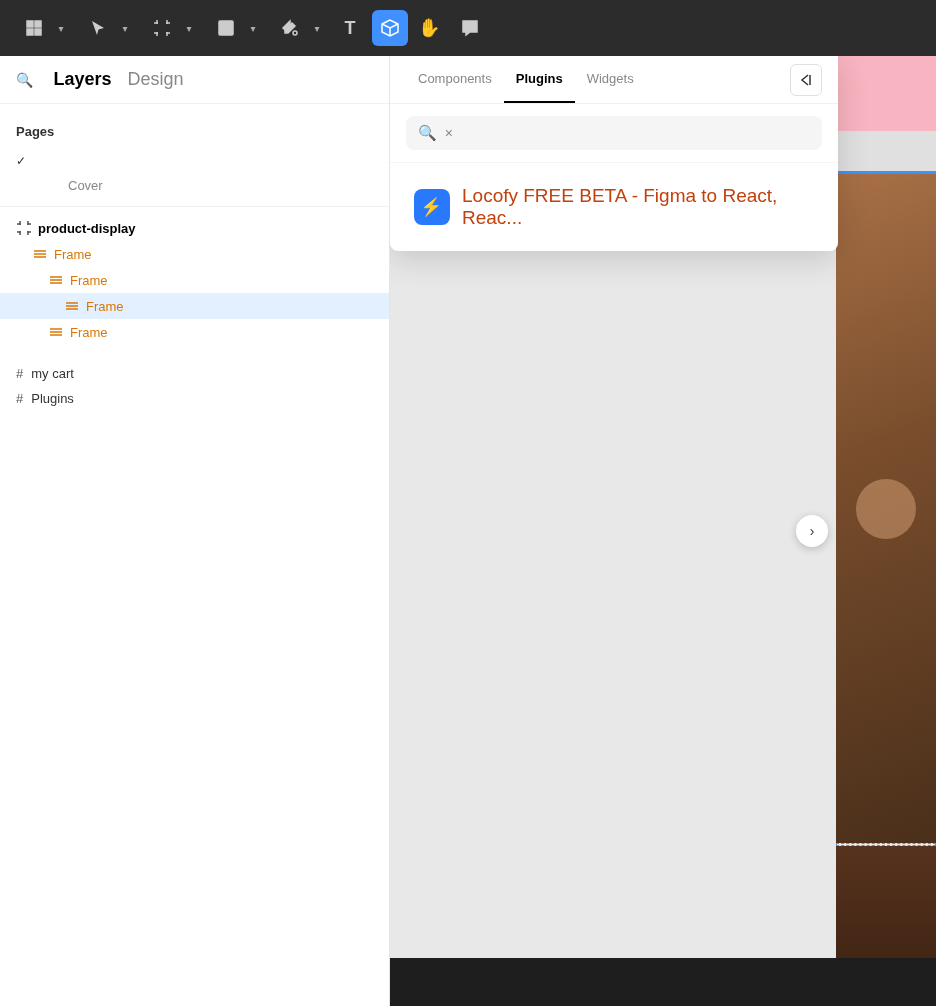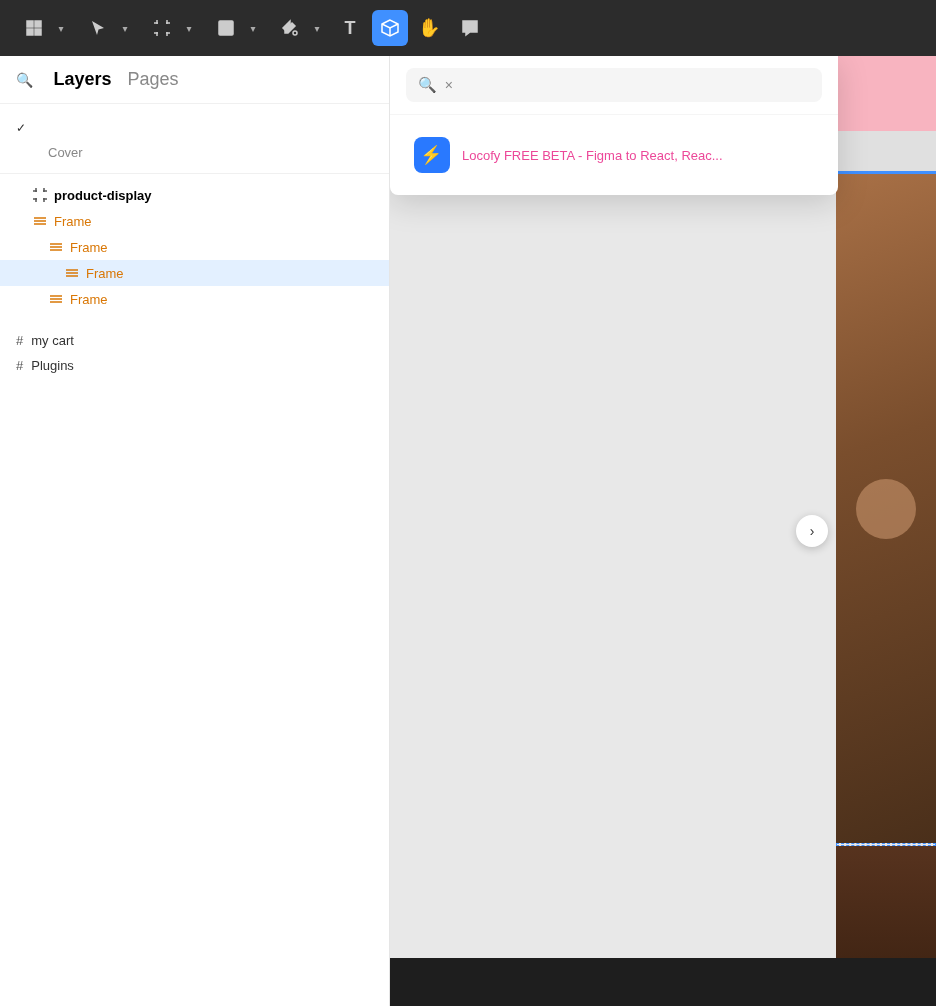--- a/index.html
+++ b/index.html
@@ -163,21 +163,21 @@
     }
     .layer-item.bold .layer-name {
       font-weight: 600;
       color: #000;
     }
     .layer-item.orange .layer-name {
       color: #d97706;
     }
 
     
-    .indent-0 { padding-left: 32px; }
+    .indent-0 { padding-left: 16px; }
     .indent-1 { padding-left: 32px; }
     .indent-2 { padding-left: 48px; }
     .indent-3 { padding-left: 64px; }
 
     
     .right-area {
       flex: 1;
       position: relative;
       background: #e8e8e8;
       overflow: hidden;
@@ -286,22 +286,22 @@
       display: flex;
       align-items: center;
       justify-content: center;
       flex-shrink: 0;
     }
     .plugin-icon .bolt {
       color: #fff;
       font-size: 18px;
     }
     .plugin-result-name {
-      font-size: 13px;
-      color: #ec4899;
+      font-size: 19px;
+      color: #c2410c;
     }
 
     
     .canvas-nav-arrow {
       position: absolute;
       top: 50%;
       right: 108px;
       transform: translateY(-50%);
       width: 32px;
       height: 32px;
@@ -412,32 +412,33 @@
   </button>
 </div>
 
 <div class="main-layout">
 
   <div class="left-sidebar">
 
     <div class="sidebar-tabs">
       <span class="sidebar-search-icon">🔍</span>
       <span class="sidebar-tab">Layers</span>
-      <span class="sidebar-tab inactive">Pages</span>
+      <span class="sidebar-tab inactive">Design</span>
     </div>
 
     <div class="sidebar-content">
 
+      <div class="pages-label">Pages</div>
 
       <div class="page-item">
         <span class="check-icon">✓</span>
       </div>
 
       <div class="page-item page-item-indent" style="padding-left:48px;">
-        <span class="page-name" style="color:#888;">Cover</span>
+        <span class="page-name" style="color:#888;margin-left:20px;">Cover</span>
       </div>
 
       <div class="divider-line"></div>
 
       <div class="layer-item indent-0 bold">
         <span class="layer-icon">
           <svg width="14" height="14" viewBox="0 0 14 14" fill="none" xmlns="http://www.w3.org/2000/svg">
             <line x1="3" y1="0" x2="3" y2="4" stroke="#555" stroke-width="1.5"></line>
             <line x1="11" y1="0" x2="11" y2="4" stroke="#555" stroke-width="1.5"></line>
             <line x1="3" y1="10" x2="3" y2="14" stroke="#555" stroke-width="1.5"></line>
@@ -506,20 +507,31 @@
         <span style="font-size:13px;color:#555;font-weight:500;">#</span>
         <span>Plugins</span>
       </div>
     </div>
   </div>
 
   <div class="right-area">
 
     <div class="plugin-panel">
 
+      <div class="plugin-tabs">
+        <div class="plugin-tab">Components</div>
+        <div class="plugin-tab active">Plugins</div>
+        <div class="plugin-tab">Widgets</div>
+        <div class="plugin-panel-icon">
+          <svg width="16" height="16" viewBox="0 0 16 16" fill="none" stroke="#333" stroke-width="1.5">
+            <polyline points="10,3 4,8 10,13"></polyline>
+            <line x1="12" y1="3" x2="12" y2="13"></line>
+          </svg>
+        </div>
+      </div>
 
       <div class="plugin-search-area">
         <div class="plugin-search-box">
           <span class="search-icon">🔍</span>
 
           <span class="clear-icon">×</span>
         </div>
       </div>
 
       <div class="plugin-recents">

